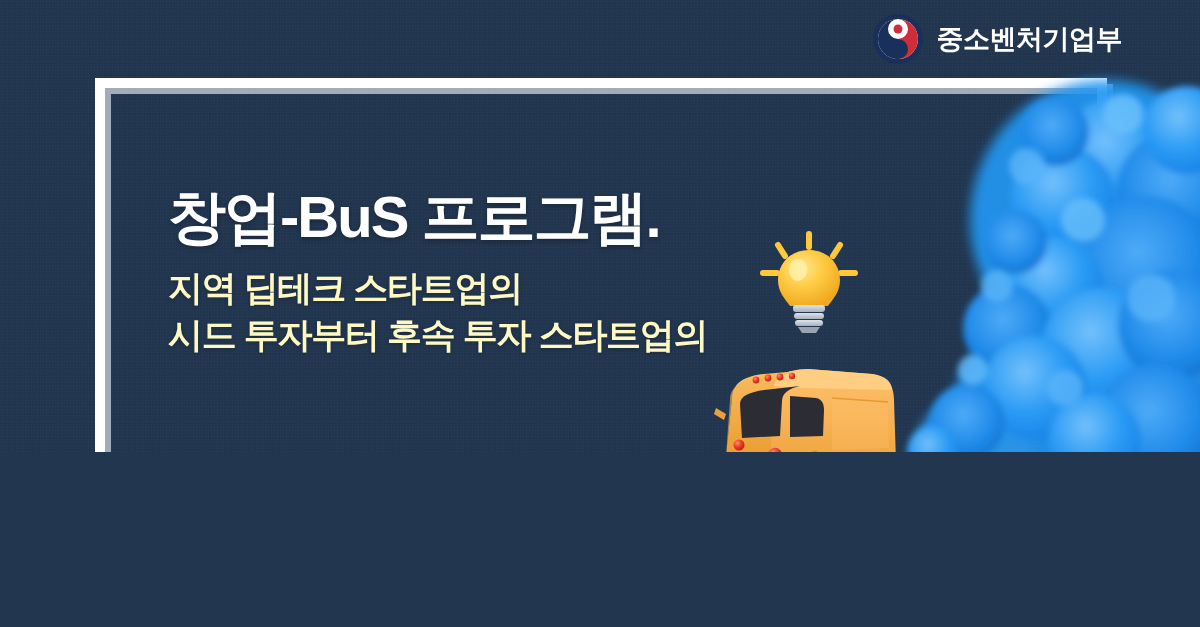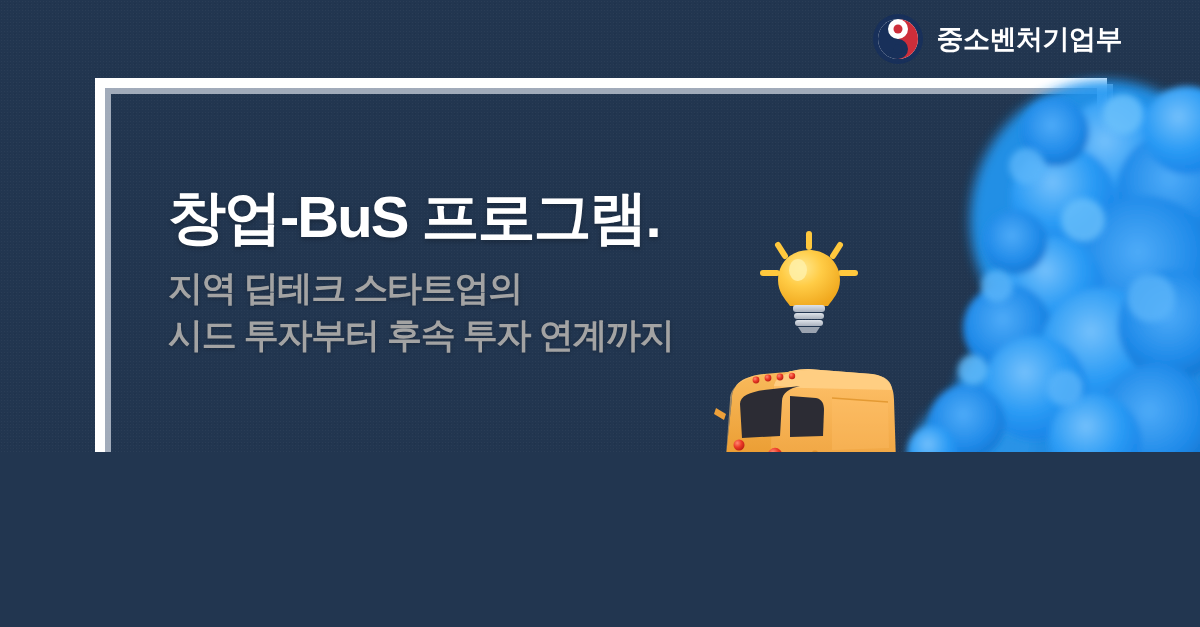--- a/index.html
+++ b/index.html
@@ -86,21 +86,21 @@
     font-size:58px;
     font-weight:bold;
     letter-spacing:-2px;
     line-height:1.06;
     white-space:nowrap;
     text-shadow:0 2px 5px rgba(0,0,0,.28);
     margin-top:28px;
   }
   .subline{
     margin-top:18px;
-    color:#a3a3a3;
+    color:#fef9c3;
     font-size:35px;
     font-weight:bold;
     letter-spacing:-1.3px;
     line-height:1.32;
     white-space:nowrap;
     text-shadow:0 1px 4px rgba(0,0,0,.25);
   }
 
   
   .bulb{
@@ -151,21 +151,21 @@
 
   <div class="frame">
     <div class="shadow"></div>
     <div class="bar"></div>
   </div>
 
   <div class="copy">
     <div class="headline">창업-BuS 프로그램.</div>
     <div class="subline">
       <div>지역 딥테크 스타트업의</div>
-      <div>시드 투자부터 후속 투자 연계까지</div>
+      <div>시드 투자부터 후속 투자 스타트업의</div>
     </div>
   </div>
 
   <div class="bulb">
     <svg viewBox="0 0 104 108" aria-hidden="true">
       <defs>
         <radialGradient id="gGlass" cx="38%" cy="32%" r="72%">
           <stop offset="0%" stop-color="#ffe990"></stop>
           <stop offset="45%" stop-color="#ffcc46"></stop>
           <stop offset="100%" stop-color="#f0a81e"></stop>

